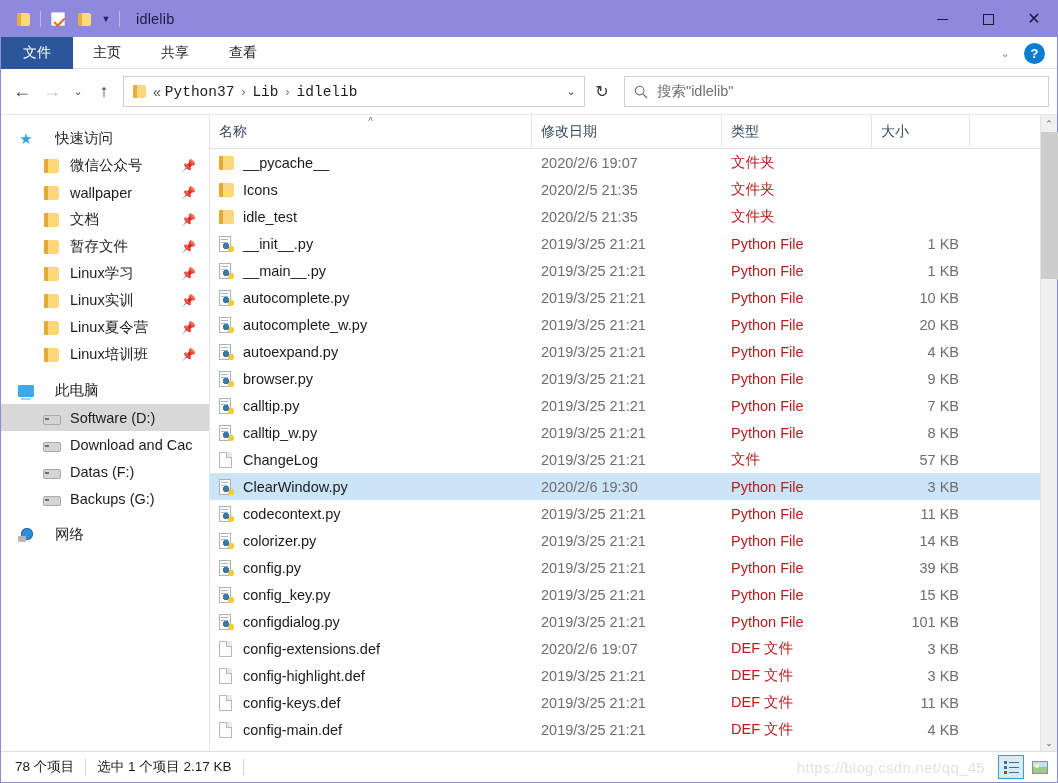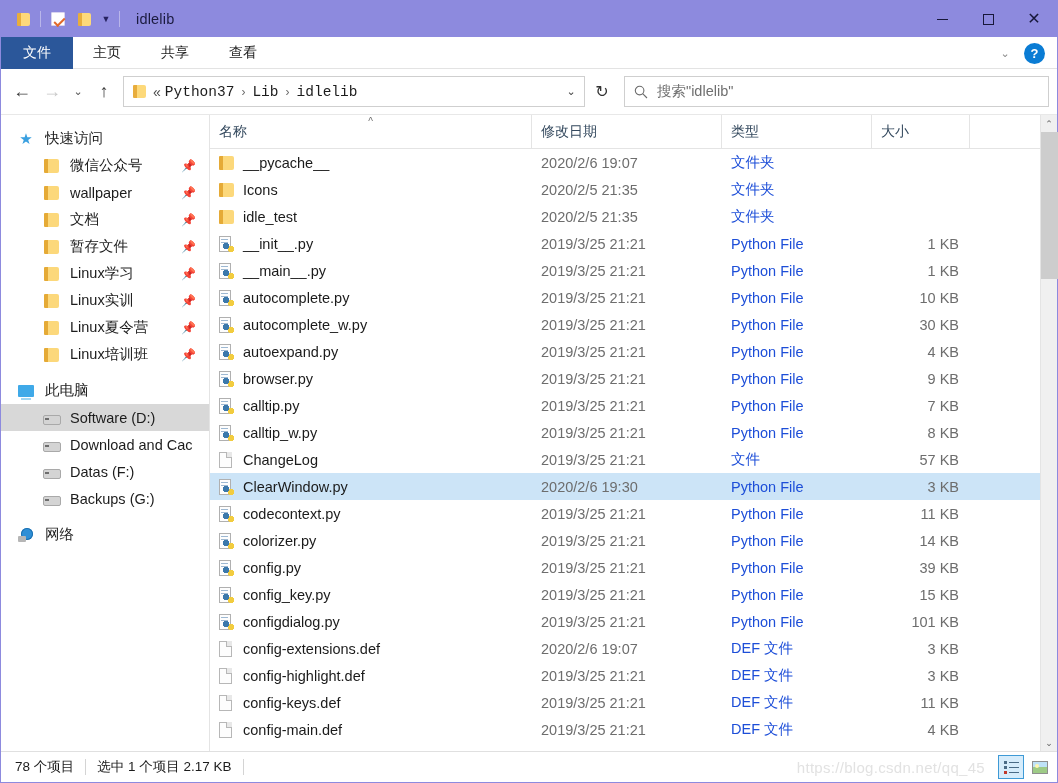--- a/index.html
+++ b/index.html
@@ -182,21 +182,21 @@
     height: 27px; display: flex; align-items: center;
     padding-right: 8px; position: relative;
   }
   .nav-row.selected { background: #d8d8d8; }
   .nav-ico {
     width: 20px; display: flex; align-items: center; justify-content: center;
     flex: 0 0 auto;
   }
   .nav-label { white-space: nowrap; overflow: hidden; }
   .level0 { padding-left: 15px; }
-  .level0 .nav-label { margin-left: 9px; }
+  .level0 .nav-label { margin-left: 19px; }
   .level1 { padding-left: 40px; }
   .level1 .nav-label { margin-left: 9px; }
   .pin {
     position: absolute; right: 13px; top: 50%; transform: translateY(-50%);
     color: #9a9a9a; font-size: 12px;
   }
   .star {
     color: #3aa0e0; font-size: 15px; line-height: 1;
   }
   .pc-ico {
@@ -276,21 +276,21 @@
   }
   .row {
     height: 27px; display: flex; 
     font-size: 14.5px; color: #1c1c1c;
   }
   .row.selected { background: #cce4f7; }
   .cell { display: flex; align-items: center; overflow: hidden; white-space: nowrap; }
   .c-name { width: 322px; padding-left: 9px; color: #1b1b1b; }
   .c-name .fico { width: 24px; flex: 0 0 auto; display: flex; align-items: center; }
   .c-date { width: 190px; padding-left: 9px; color: #6d6d6d; }
-  .c-type { width: 150px; padding-left: 9px; color: #1d4ed8; }
+  .c-type { width: 150px; padding-left: 9px; color: #b91c1c; }
   .c-size { width: 98px; padding-right: 11px; color: #6d6d6d;
             justify-content: flex-end; }
 
   
   .ico-folder { width: 15px; height: 14px; position: relative; }
   .ico-folder::before {
     content: ""; position: absolute; left: 0; top: 0;
     width: 5px; height: 14px; background: #e5aa36; border-radius: 1px 0 0 1px;
   }
   .ico-folder::after {
@@ -682,21 +682,21 @@
                   <span class="pg"></span>
                   <span class="ln" style="top:3px"></span>
                   <span class="ln" style="top:6px"></span>
                   <span class="sn"></span>
                 </span>
               </span>
               <span>autocomplete_w.py</span>
             </div>
             <div class="cell c-date">2019/3/25 21:21</div>
             <div class="cell c-type">Python File</div>
-            <div class="cell c-size">30 KB</div>
+            <div class="cell c-size">20 KB</div>
           </div>
           <div class="row">
             <div class="cell c-name">
               <span class="fico">
                 <span class="ico-py">
                   <span class="pg"></span>
                   <span class="ln" style="top:3px"></span>
                   <span class="ln" style="top:6px"></span>
                   <span class="sn"></span>
                 </span>

